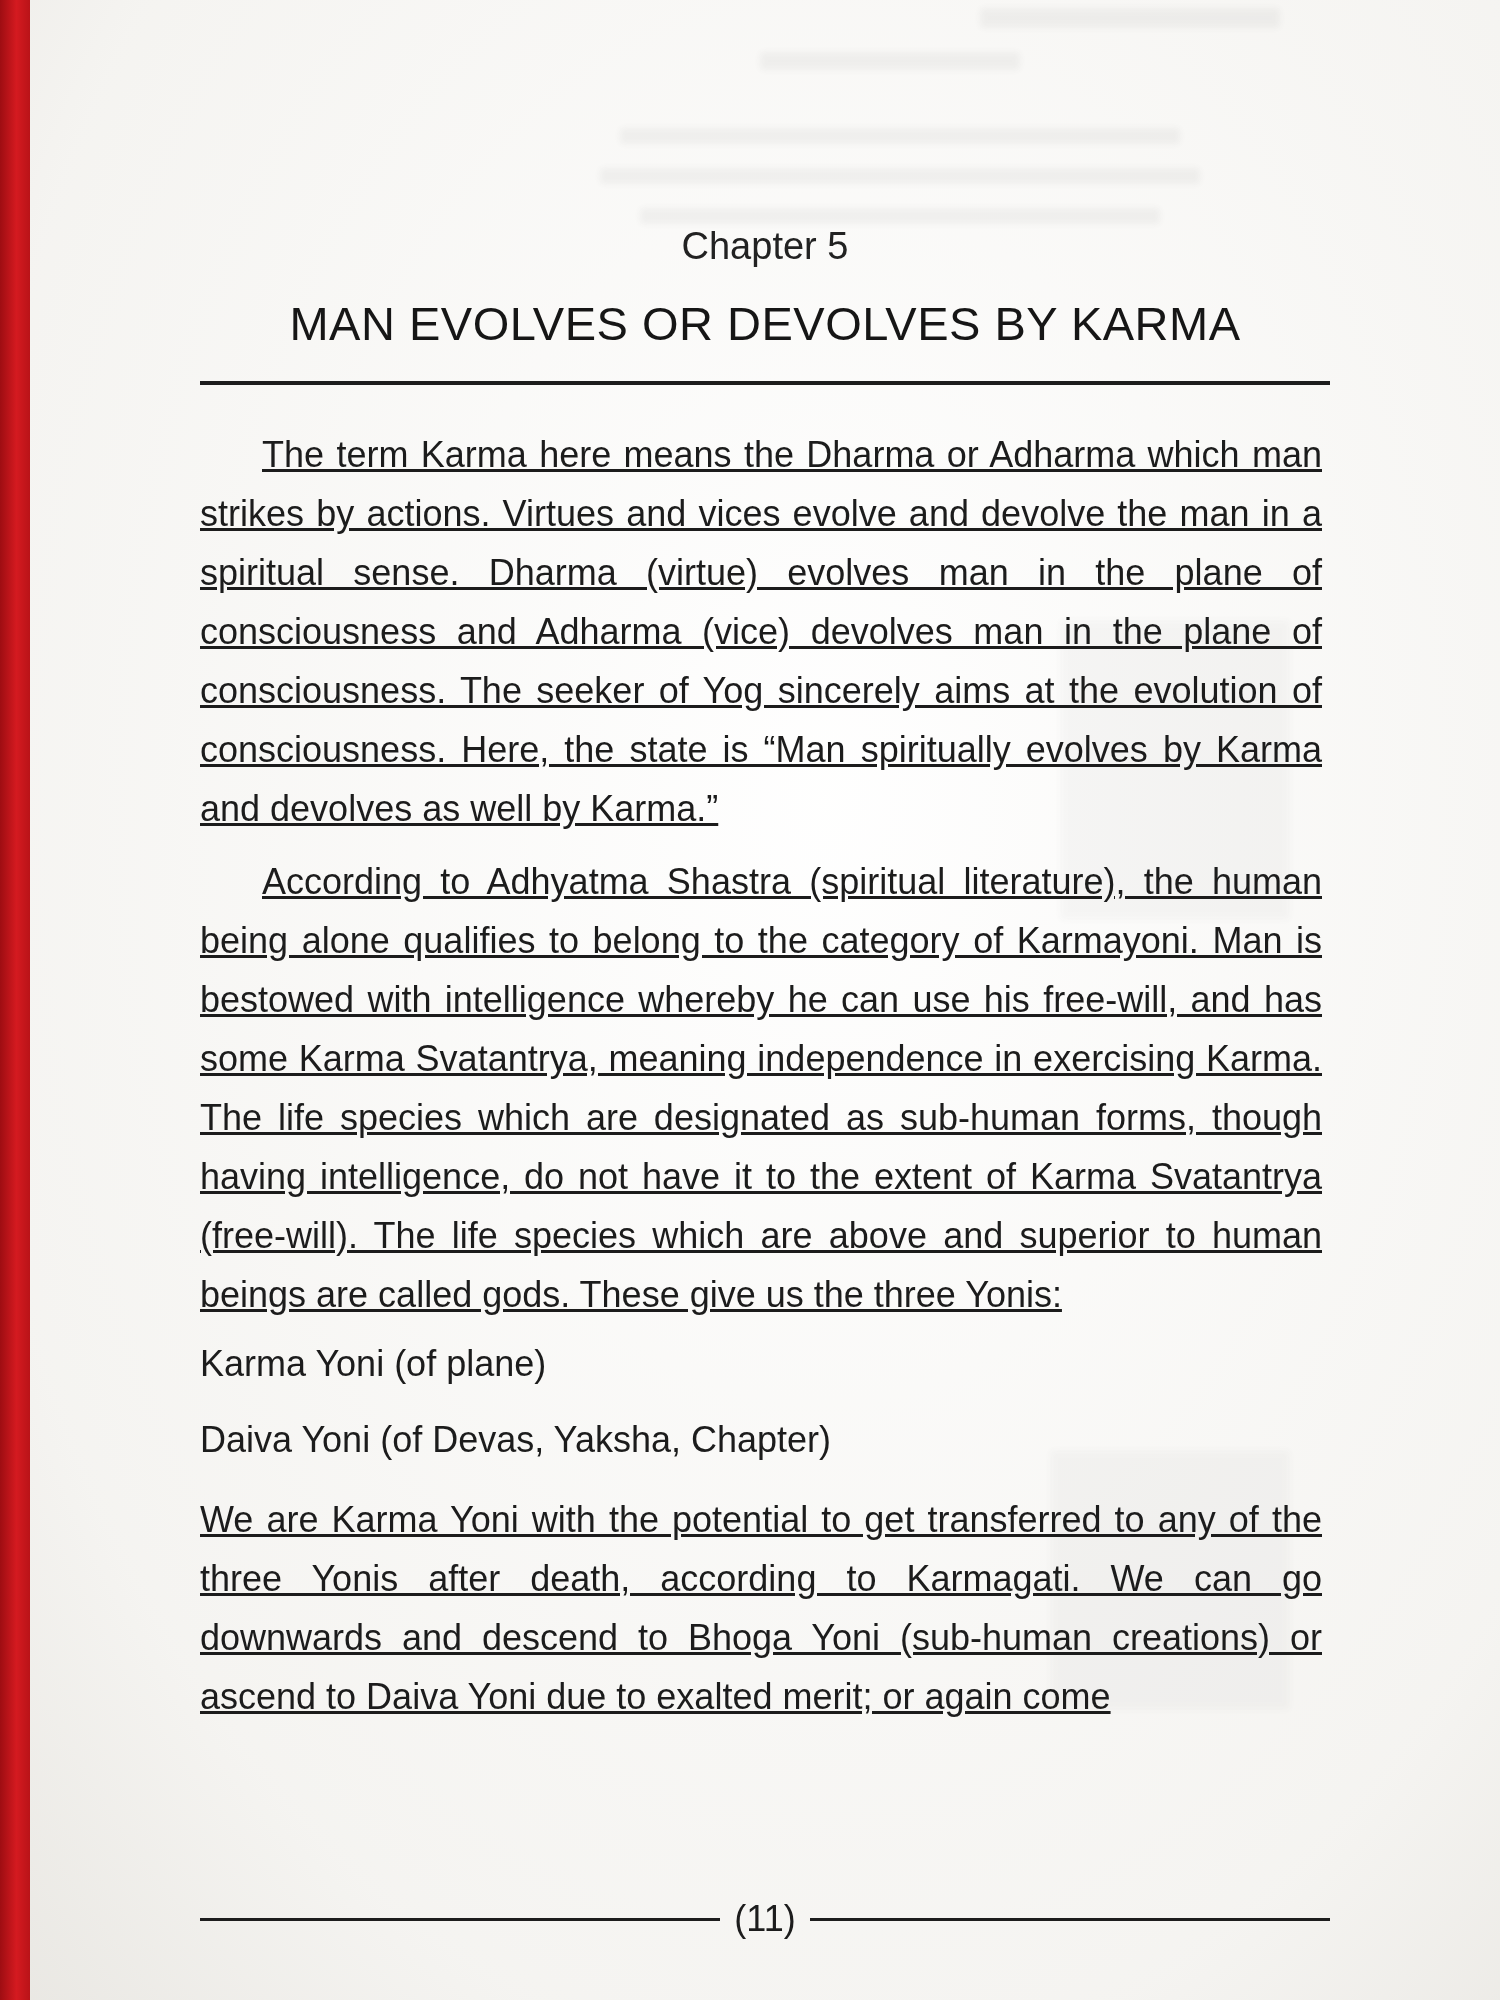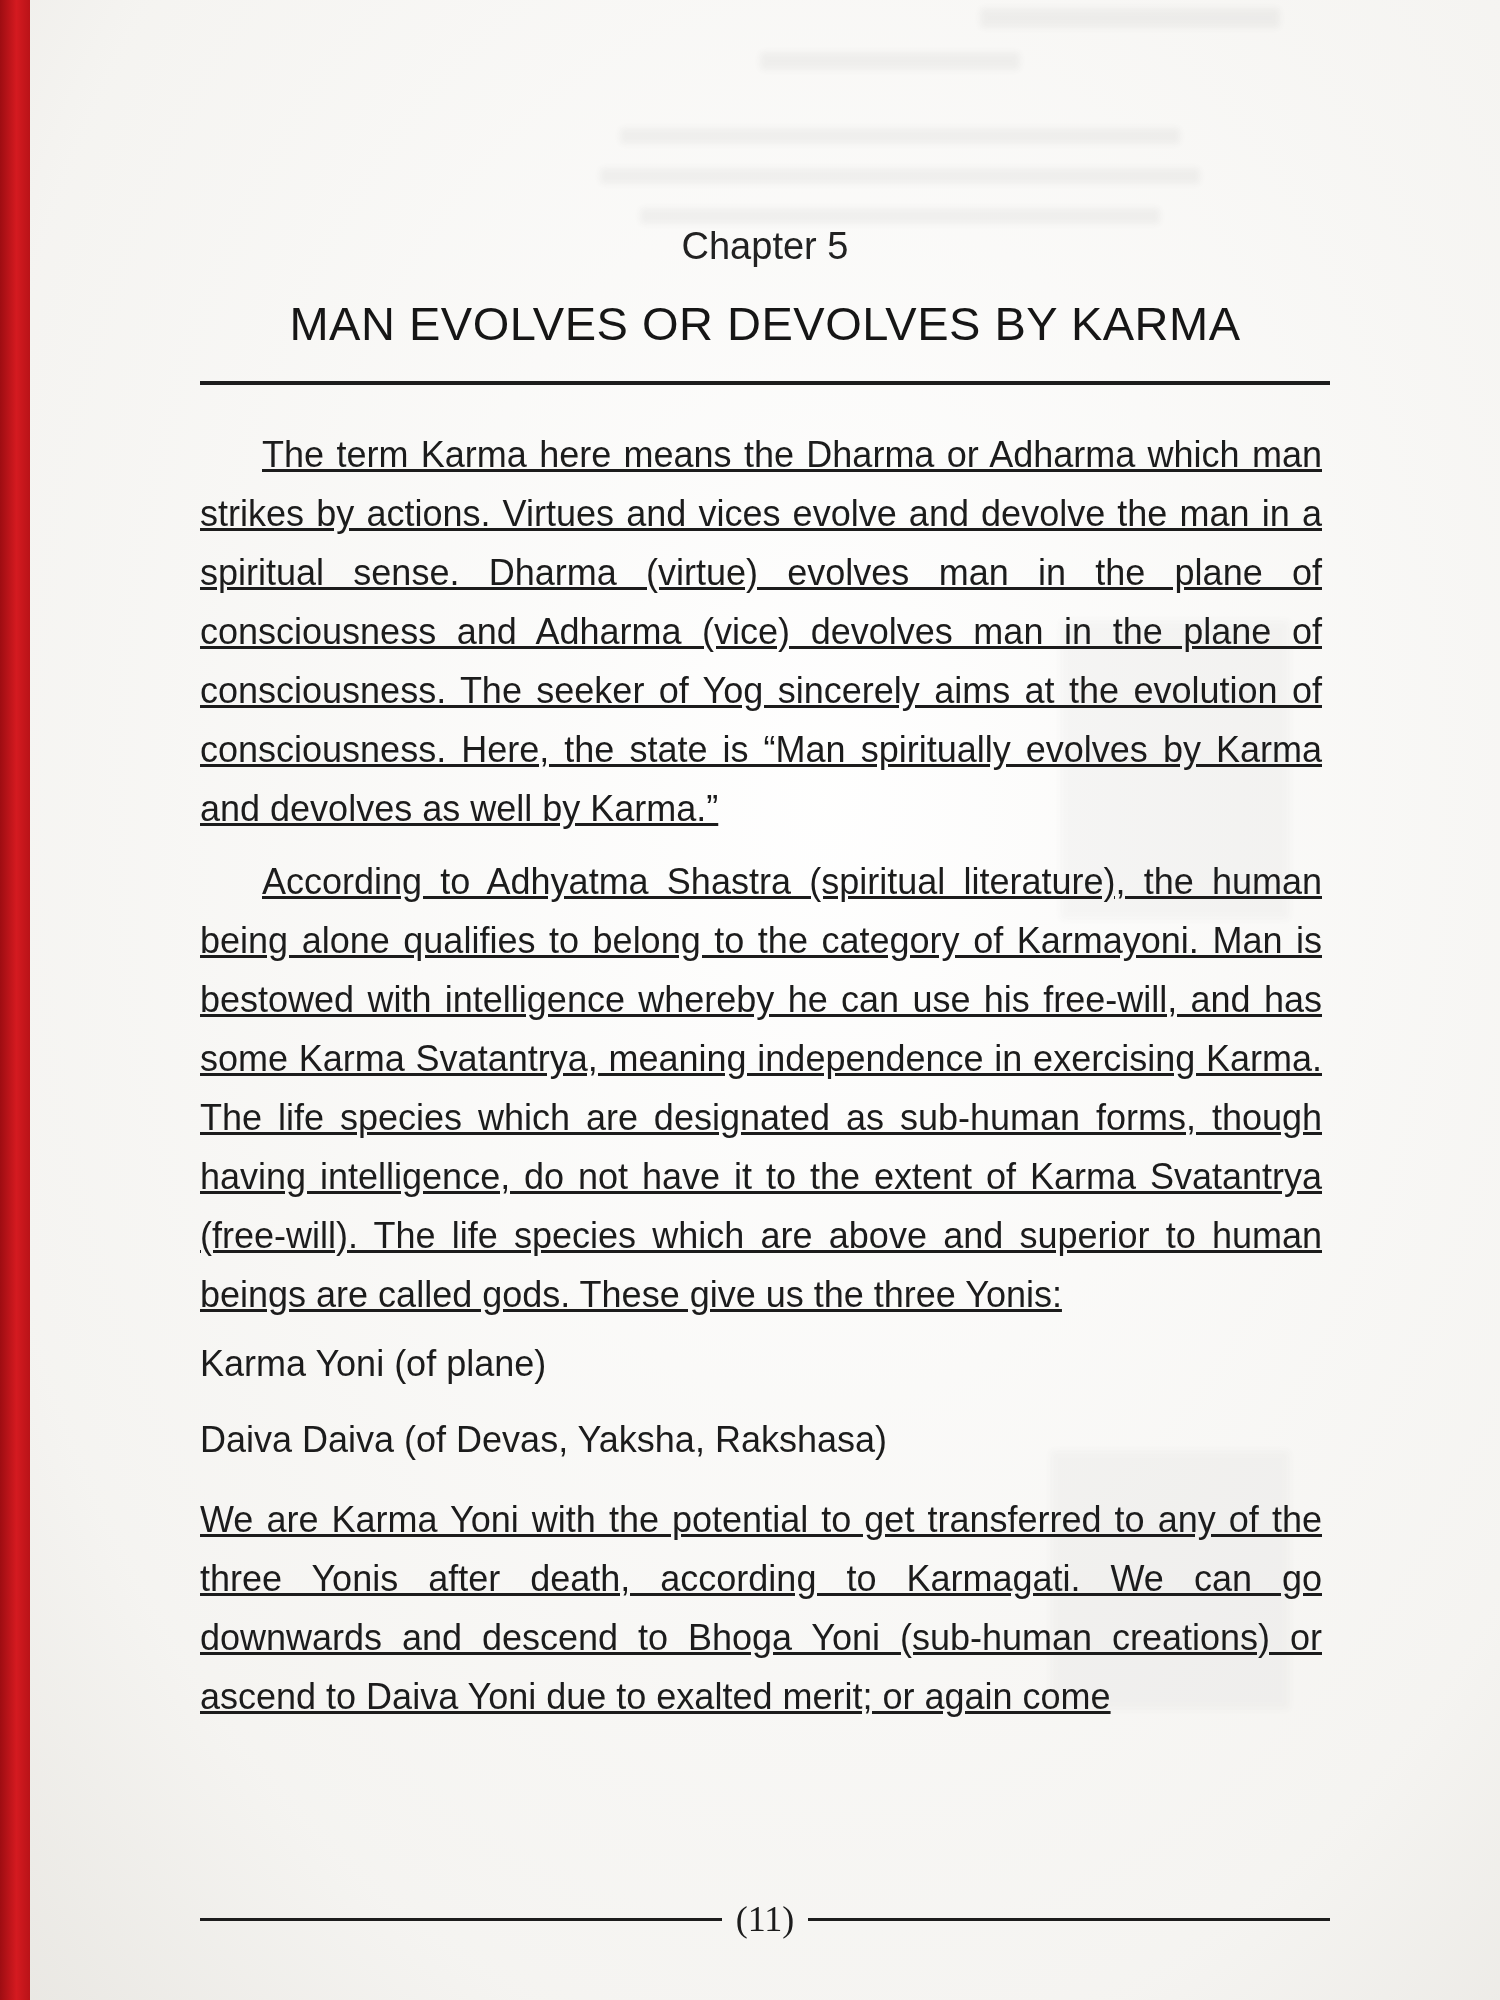--- a/index.html
+++ b/index.html
@@ -86,21 +86,20 @@
   }
   .closing { margin-top: 6px; margin-bottom: 0; }
 
   .footer {
     position: absolute;
     left: 200px;
     bottom: 60px;
     width: 1130px;
     display: flex;
     align-items: center;
-    font-family: Liberation Serif, serif;
   }
   .fline {
     flex: 1;
     height: 0;
     border-top: 3px solid #1d1d1d;
   }
   .pagenum {
     font-size: 36px;
     color: #1c1c1c;
     padding: 0 14px;
@@ -130,21 +129,21 @@
 
     <div class="rule"></div>
 
     <p class="para indent">The term Karma here means the Dharma or Adharma which man strikes by actions. Virtues and vices evolve and devolve the man in a spiritual sense. Dharma (virtue) evolves man in the plane of consciousness and Adharma (vice) devolves man in the plane of consciousness. The seeker of Yog sincerely aims at the evolution of consciousness. Here, the state is “Man spiritually evolves by Karma and devolves as well by Karma.”</p>
 
     <p class="para indent">According to Adhyatma Shastra (spiritual literature), the human being alone qualifies to belong to the category of Karmayoni. Man is bestowed with intelligence whereby he can use his free-will, and has some Karma Svatantrya, meaning independence in exercising Karma. The life species which are designated as sub-human forms, though having intelligence, do not have it to the extent of Karma Svatantrya (free-will). The life species which are above and superior to human beings are called gods. These give us the three Yonis:</p>
 
     <p class="list-line">Karma Yoni (of plane)</p>
 
 
-    <p class="list-line">Daiva Daiva (of Devas, Yaksha, Rakshasa)</p>
+    <p class="list-line">Daiva Yoni (of Devas, Yaksha, Chapter)</p>
 
     <p class="para closing">We are Karma Yoni with the potential to get transferred to any of the three Yonis after death, according to Karmagati. We can go downwards and descend to Bhoga Yoni (sub-human creations) or ascend to Daiva Yoni due to exalted merit; or again come</p>
 
   </div>
 
   <div class="footer">
     <div class="fline"></div>
     <div class="pagenum">(11)</div>
     <div class="fline"></div>
   </div>

